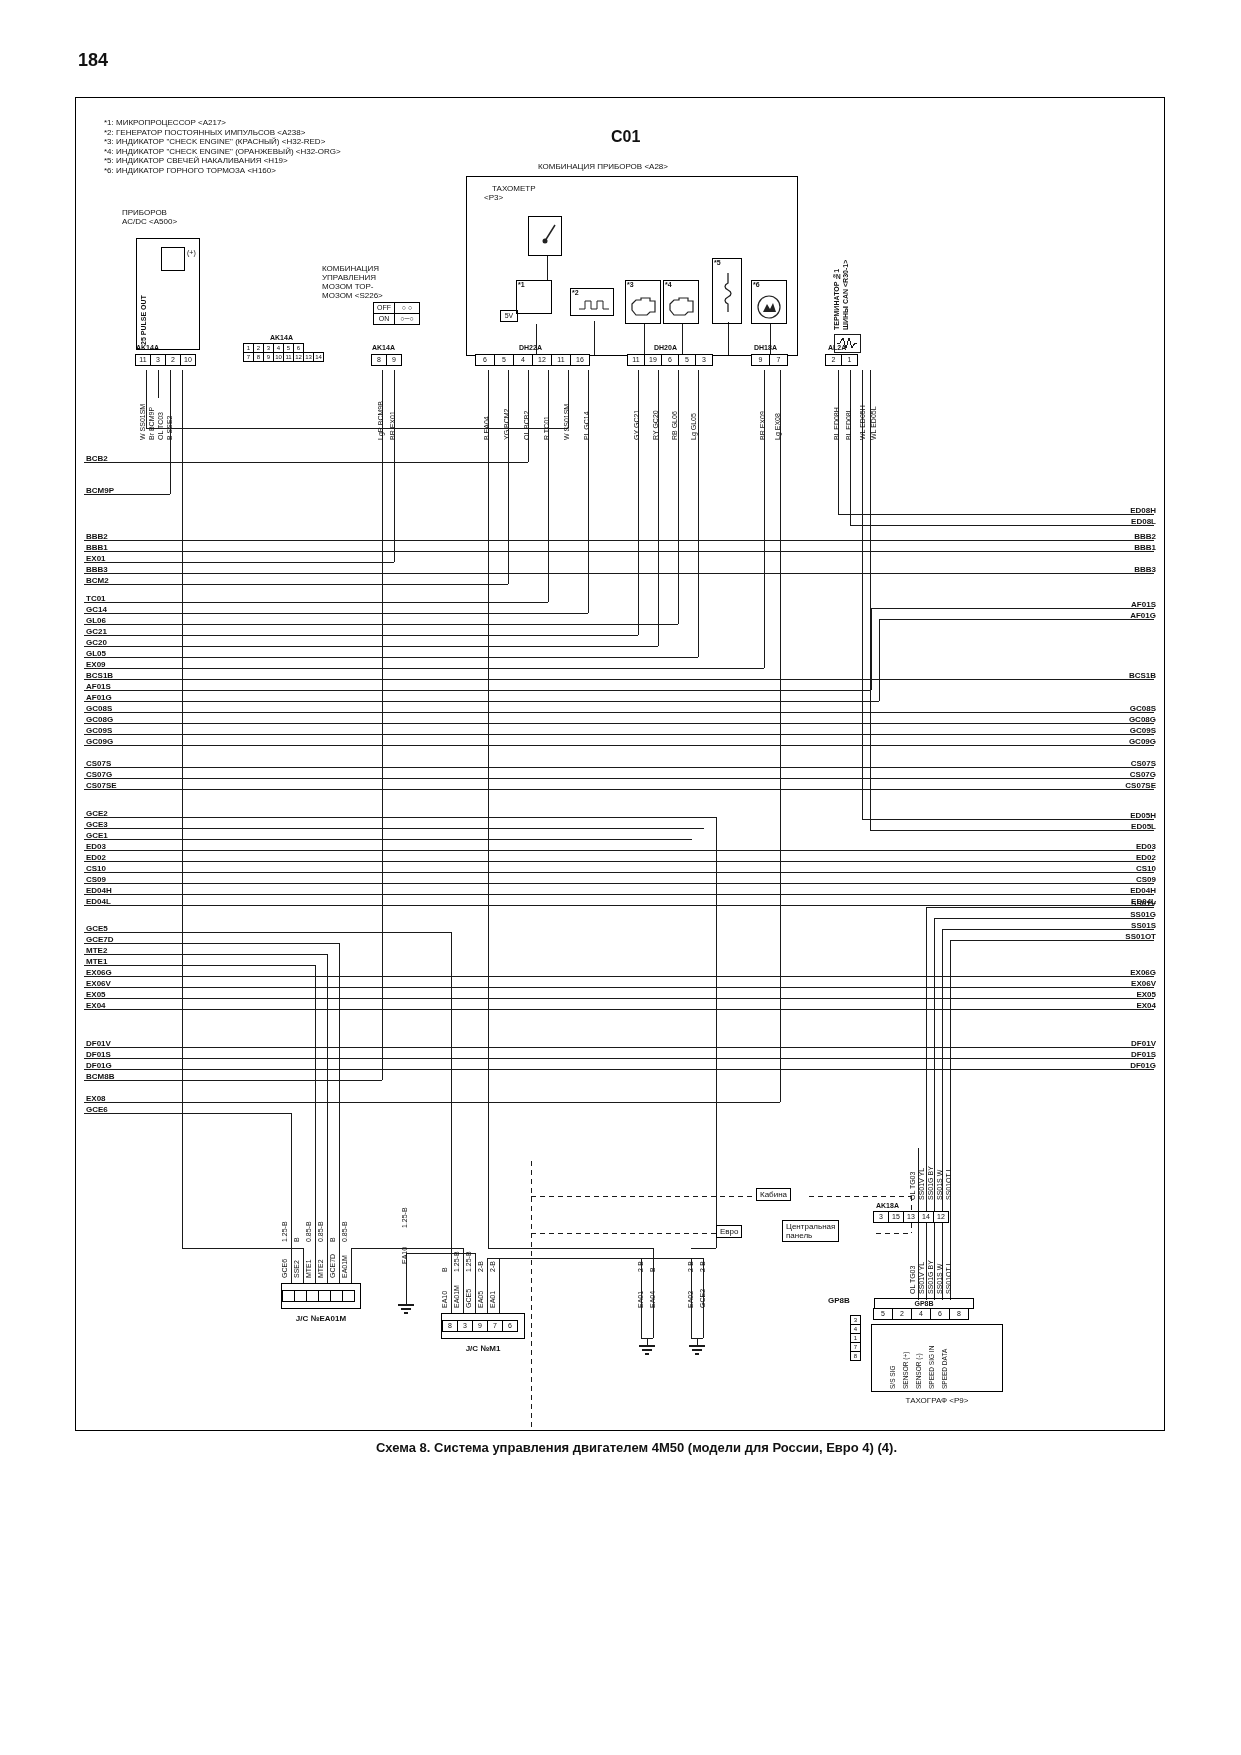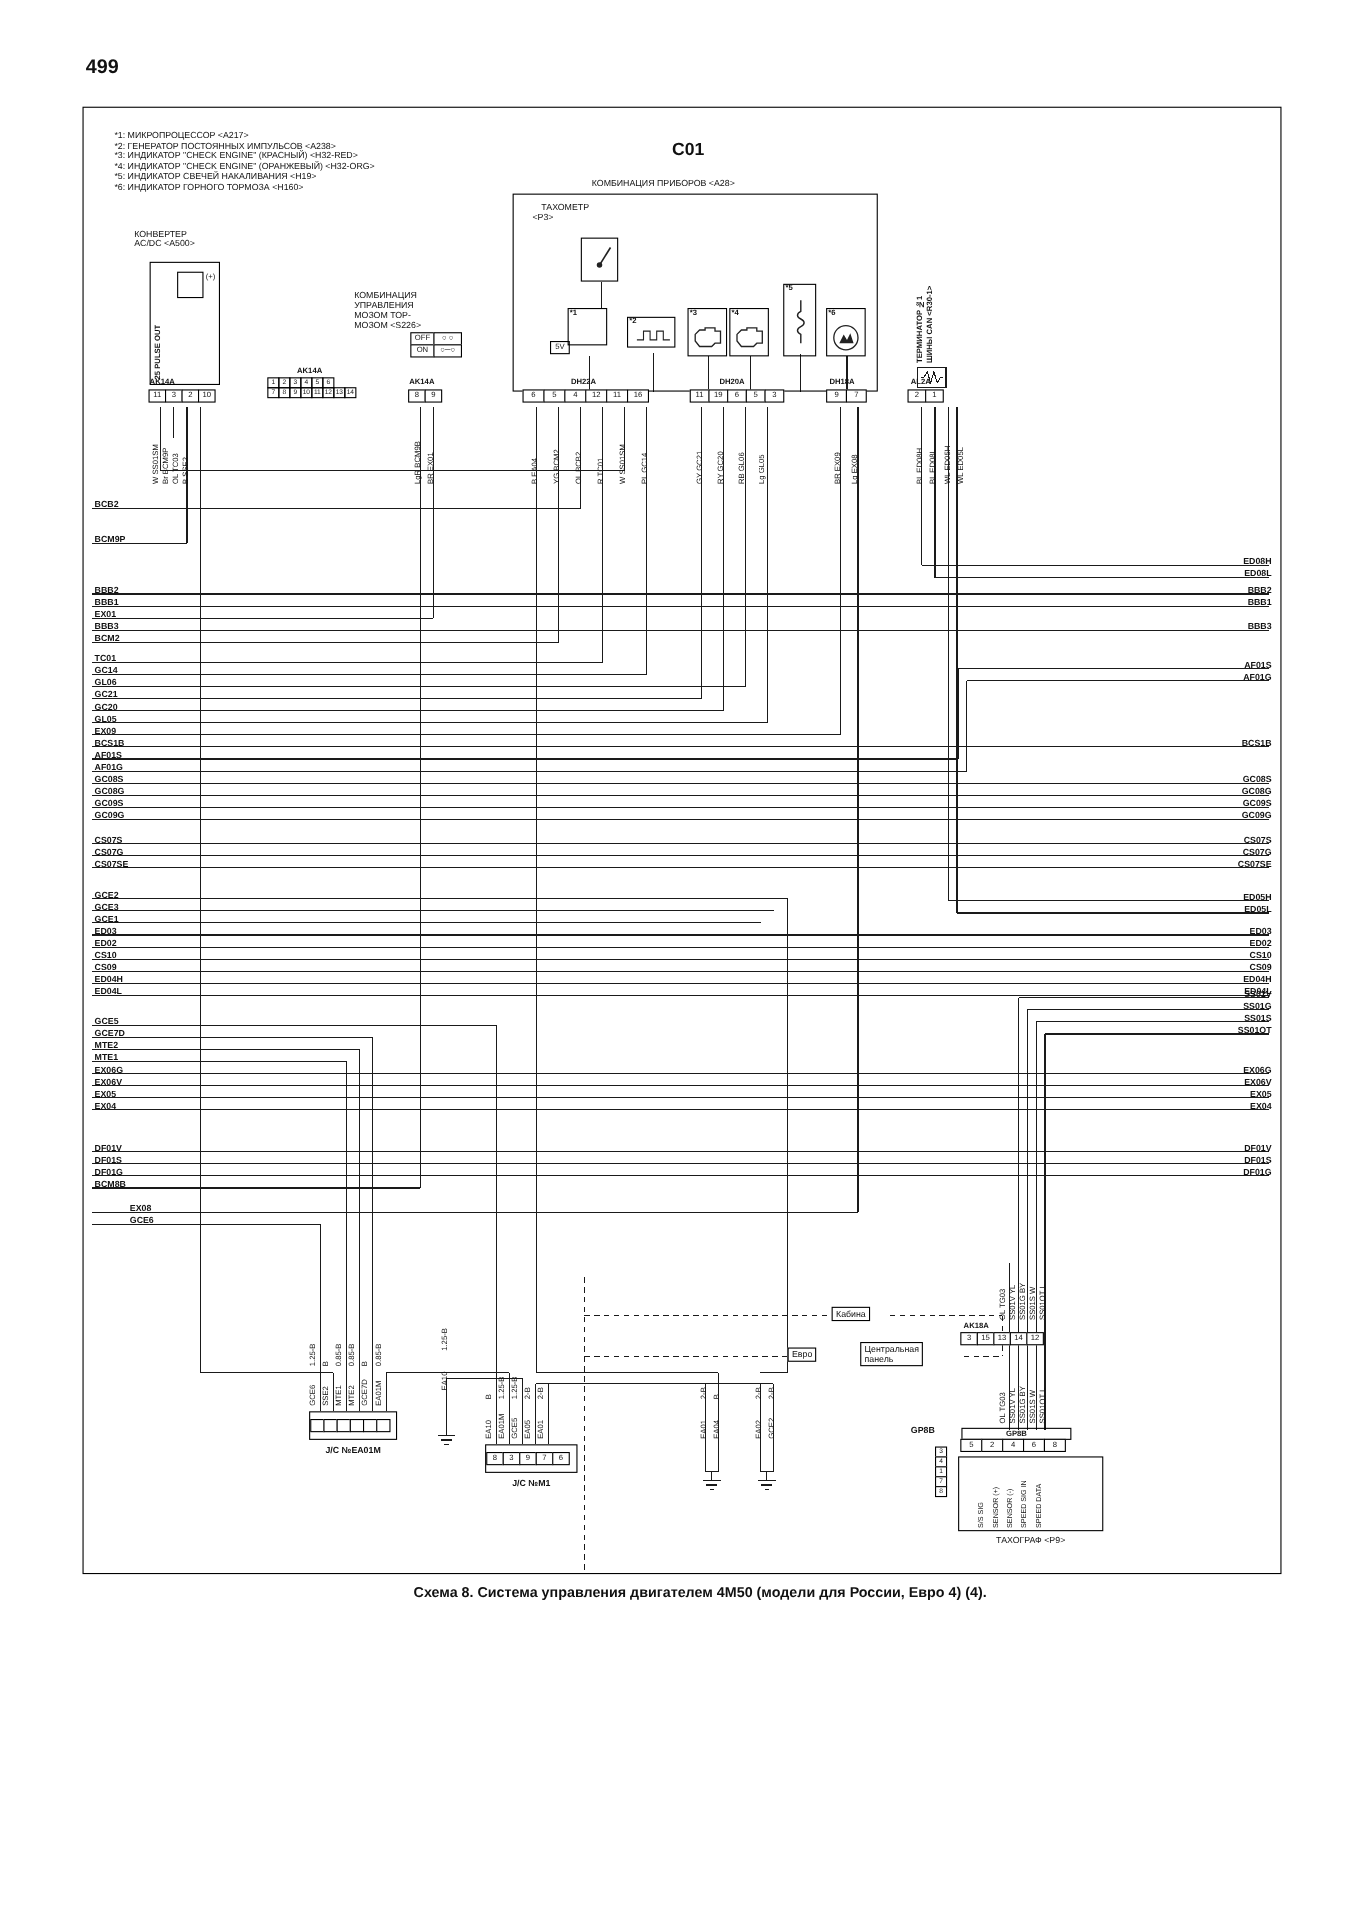--- a/index.html
+++ b/index.html
@@ -33,21 +33,21 @@
   .cell-sm{border:1px solid #000;box-sizing:border-box;width:11px;height:10px;
            font-size:6px;line-height:9px;text-align:center;margin-left:-1px;}
   .minicol .pin{width:11px;height:10px;line-height:8px;font-size:6px;margin-top:-1px;margin-left:0;}
   svg{display:block;}
 </style>
 </head>
 <body>
 
 <div class="page">
 
-  <div class="abs hdr-num">499</div>
+  <div class="abs hdr-num">184</div>
 
   <div class="abs diagram">
 
     <svg class="abs" width="1088" height="1332" viewBox="0 0 1088 1332" shape-rendering="crispEdges">
       <path fill="none" stroke="#1a1a1a" stroke-width="1" d="M8 442H1078M8 453H1078M8 475H1078M8 581H1078M8 614H1078M8 625H1078M8 636H1078M8 647H1078M8 669H1078M8 680H1078M8 691H1078M8 752H1078M8 763H1078M8 774H1078M8 785H1078M8 796H1078M8 807H1078M8 878H1078M8 889H1078M8 900H1078M8 911H1078M8 949H1078M8 960H1078M8 971H1078"></path>
       <path fill="none" stroke="#1a1a1a" stroke-width="1" d="M8 364H452M8 396H94M8 464H318M8 486H432M8 504H472M8 515H512M8 526H602M8 537H562M8 548H582M8 559H622M8 570H688M8 592H795M8 603H803M8 719H640M8 730H628M8 741H616M8 834H375M8 845H263M8 856H251M8 867H239M8 982H306M8 1004H704M8 1015H215"></path>
       <path fill="none" stroke="#1a1a1a" stroke-width="1" d="M762 416H1078M774 427H1078M795 510H1078M803 521H1078M786 721H1078M794 732H1078M850 809H1078M858 820H1078M866 831H1078M874 842H1078"></path>
       <path fill="none" stroke="#1a1a1a" stroke-width="1" d="M452 272V364M94 272V396M318 272V464M432 272V486M472 272V504M512 272V515M602 272V526M562 272V537M582 272V548M622 272V559M688 272V570M795 510V592M803 521V603M762 272V416M774 272V427M786 272V721M794 272V732M306 272V982M704 272V1004M640 719V1150M375 834V1215M263 845V1185M251 856V1185M239 867V1185M215 1015V1185M850 809V1202M858 820V1202M866 831V1202M874 842V1202M842 1050V1202M70 272V330M82 272V300M106 272V1150M492 272V330M412 272V1150"></path>
       <path fill="none" stroke="#1a1a1a" stroke-width="1" d="M70 330H492M106 1150H227M227 1150V1185M275 1150H387M275 1150V1185M387 1150V1215M330 1155H399M330 1155V1207M399 1155V1215M412 1150H577M577 1150V1240M411 1160V1215M423 1160V1215M411 1160H627M565 1160V1240M615 1160V1240M627 1160V1240M565 1240H577M571 1240V1248M615 1240H627M621 1240V1248M615 1150H640M460 226V258M518 223V258M568 226V258M606 226V258M652 224V258M694 226V258M471 158V182"></path>
       <path fill="none" stroke="#1a1a1a" stroke-width="1.4" d="M322 1207H338M325 1211H335M328 1215H332M563 1248H579M566 1252H576M569 1256H573M613 1248H629M616 1252H626M619 1256H623"></path>
@@ -106,21 +106,21 @@
     </div>
     <div class="abs box" style="left:675px;top:182px;width:36px;height:44px;">
       <span class="star">*6</span>
       <svg width="30" height="28" style="margin:12px 0 0 3px;">
         <circle cx="14" cy="14" r="11" fill="none" stroke="#222" stroke-width="1.2"></circle>
         <path d="M8 19l4-8 3 5 3-6 3 9z" fill="#222"></path>
       </svg>
     </div>
     <div class="abs box" style="left:424px;top:212px;width:18px;height:12px;font-size:7px;line-height:10px;text-align:center;">5V</div>
 
-    <div class="abs lbl8" style="left:46px;top:110px;">КОНВЕРТЕР</div>
+    <div class="abs lbl8" style="left:46px;top:110px;">ПРИБОРОВ</div>
     <div class="abs lbl8" style="left:46px;top:119px;">AC/DC &lt;A500&gt;</div>
     <div class="abs box" style="left:60px;top:140px;width:64px;height:112px;">
       <span class="vtext abs" style="left:2px;top:6px;height:100px;font-weight:bold;">25 PULSE OUT</span>
       <div class="box abs" style="left:24px;top:8px;width:24px;height:24px;"></div>
       <span class="abs" style="left:50px;top:10px;font-size:7px;">(+)</span>
     </div>
     <div class="abs lbl7" style="left:60px;top:246px;">AK14A</div>
     <div class="abs pinrow" style="left:60px;top:256px;">
         <span class="pin" style="width:16px;">11</span>
         <span class="pin" style="width:16px;">3</span>
@@ -299,21 +299,21 @@
         <div class="wl">EX06V</div>
         <div class="wl">EX05</div>
         <div class="wl">EX04</div>
       </div>
     <div class="abs" style="left:10px;top:940px;">
         <div class="wl">DF01V</div>
         <div class="wl">DF01S</div>
         <div class="wl">DF01G</div>
         <div class="wl">BCM8B</div>
       </div>
-    <div class="abs" style="left:10px;top:995px;margin-left:32px;">
+    <div class="abs" style="left:10px;top:995px;">
         <div class="wl">EX08</div>
         <div class="wl">GCE6</div>
       </div>
 
     <div class="abs rgrp" style="right:8px;top:407px;">
         <div class="wl">ED08H</div>
         <div class="wl">ED08L</div>
       </div>
     <div class="abs rgrp" style="right:8px;top:433px;">
         <div class="wl">BBB2</div>

